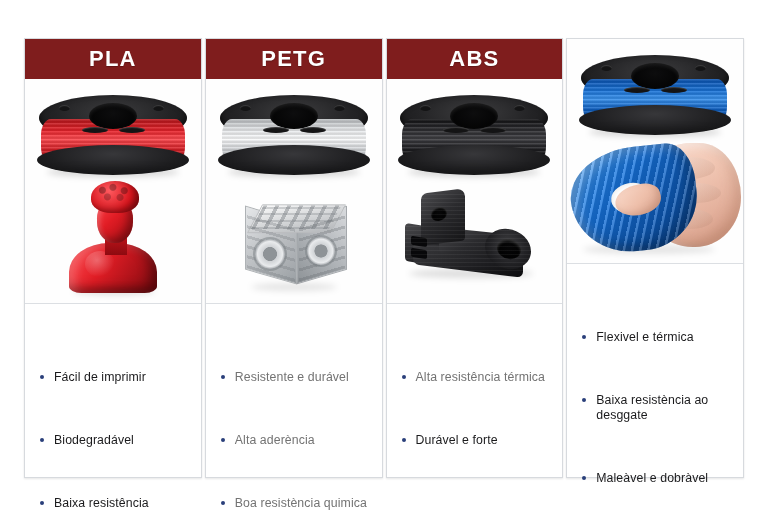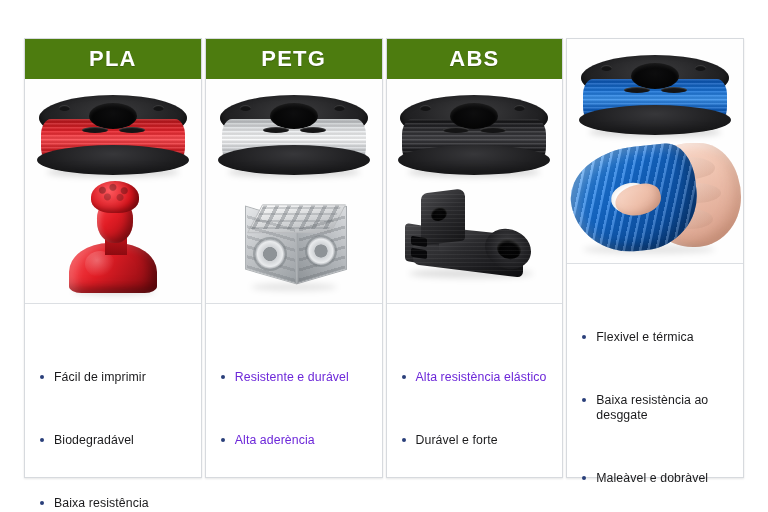--- a/index.html
+++ b/index.html
@@ -19,21 +19,21 @@
   .col {
     flex: 1 1 0;
     display: flex;
     flex-direction: column;
     background: #ffffff;
     border: 1px solid #d7dade;
     box-shadow: 0 1px 2px rgba(0,0,0,0.10);
   }
   .col-header {
     height: 40px;
-    background: #4d7c0f;
+    background: #7f1d1d;
     display: flex;
     align-items: center;
     justify-content: center;
     flex: 0 0 auto;
   }
   .col-header-title {
     color: #ffffff;
     font-size: 22px;
     font-weight: bold;
     letter-spacing: 1.2px;
@@ -314,21 +314,21 @@
   .facts li {
     position: relative;
     padding-left: 15px;
     margin-bottom: 13px;
     font-size: 12.3px;
     line-height: 1.22;
     letter-spacing: 0.1px;
     color: #1b1b1d;
     margin-top: 48px;
   }
-  .facts li.blue { color: #6d28d9; }
+  .facts li.blue { color: #737373; }
   .facts li::before {
     content: "";
     position: absolute;
     left: 1px; top: 5px;
     width: 4px; height: 4px;
     border-radius: 50%;
     background: #2a3f7a;
   }
 </style>
 </head>
@@ -395,20 +395,21 @@
         <div class="ridges-r"></div>
         <div class="gear g-left"></div>
         <div class="gear g-right"></div>
         <div class="shadow"></div>
       </div>
     </div>
     <div class="facts">
       <ul>
         <li class="blue">Resistente e durável</li>
         <li class="blue">Alta aderència</li>
+        <li class="blue">Boa resistència quimica</li>
       </ul>
     </div>
   </div>
 
   <div class="col">
     <div class="col-header">
       <span class="col-header-title">ABS</span>
     </div>
     <div class="media">
       <div class="spool">
@@ -430,21 +431,21 @@
         <div class="blk b-tower"></div>
         <div class="hole"></div>
         <div class="slot"></div>
         <div class="slot slot2"></div>
         <div class="layerlines"></div>
         <div class="shadow"></div>
       </div>
     </div>
     <div class="facts">
       <ul>
-        <li class="blue">Alta resistència elástico</li>
+        <li class="blue">Alta resistência térmica</li>
         <li>Durável e forte</li>
       </ul>
     </div>
   </div>
 
   <div class="col">
     <div class="media">
       <div class="spool">
         <div class="rim-back"></div>
         <div class="winding w-blue"></div>

